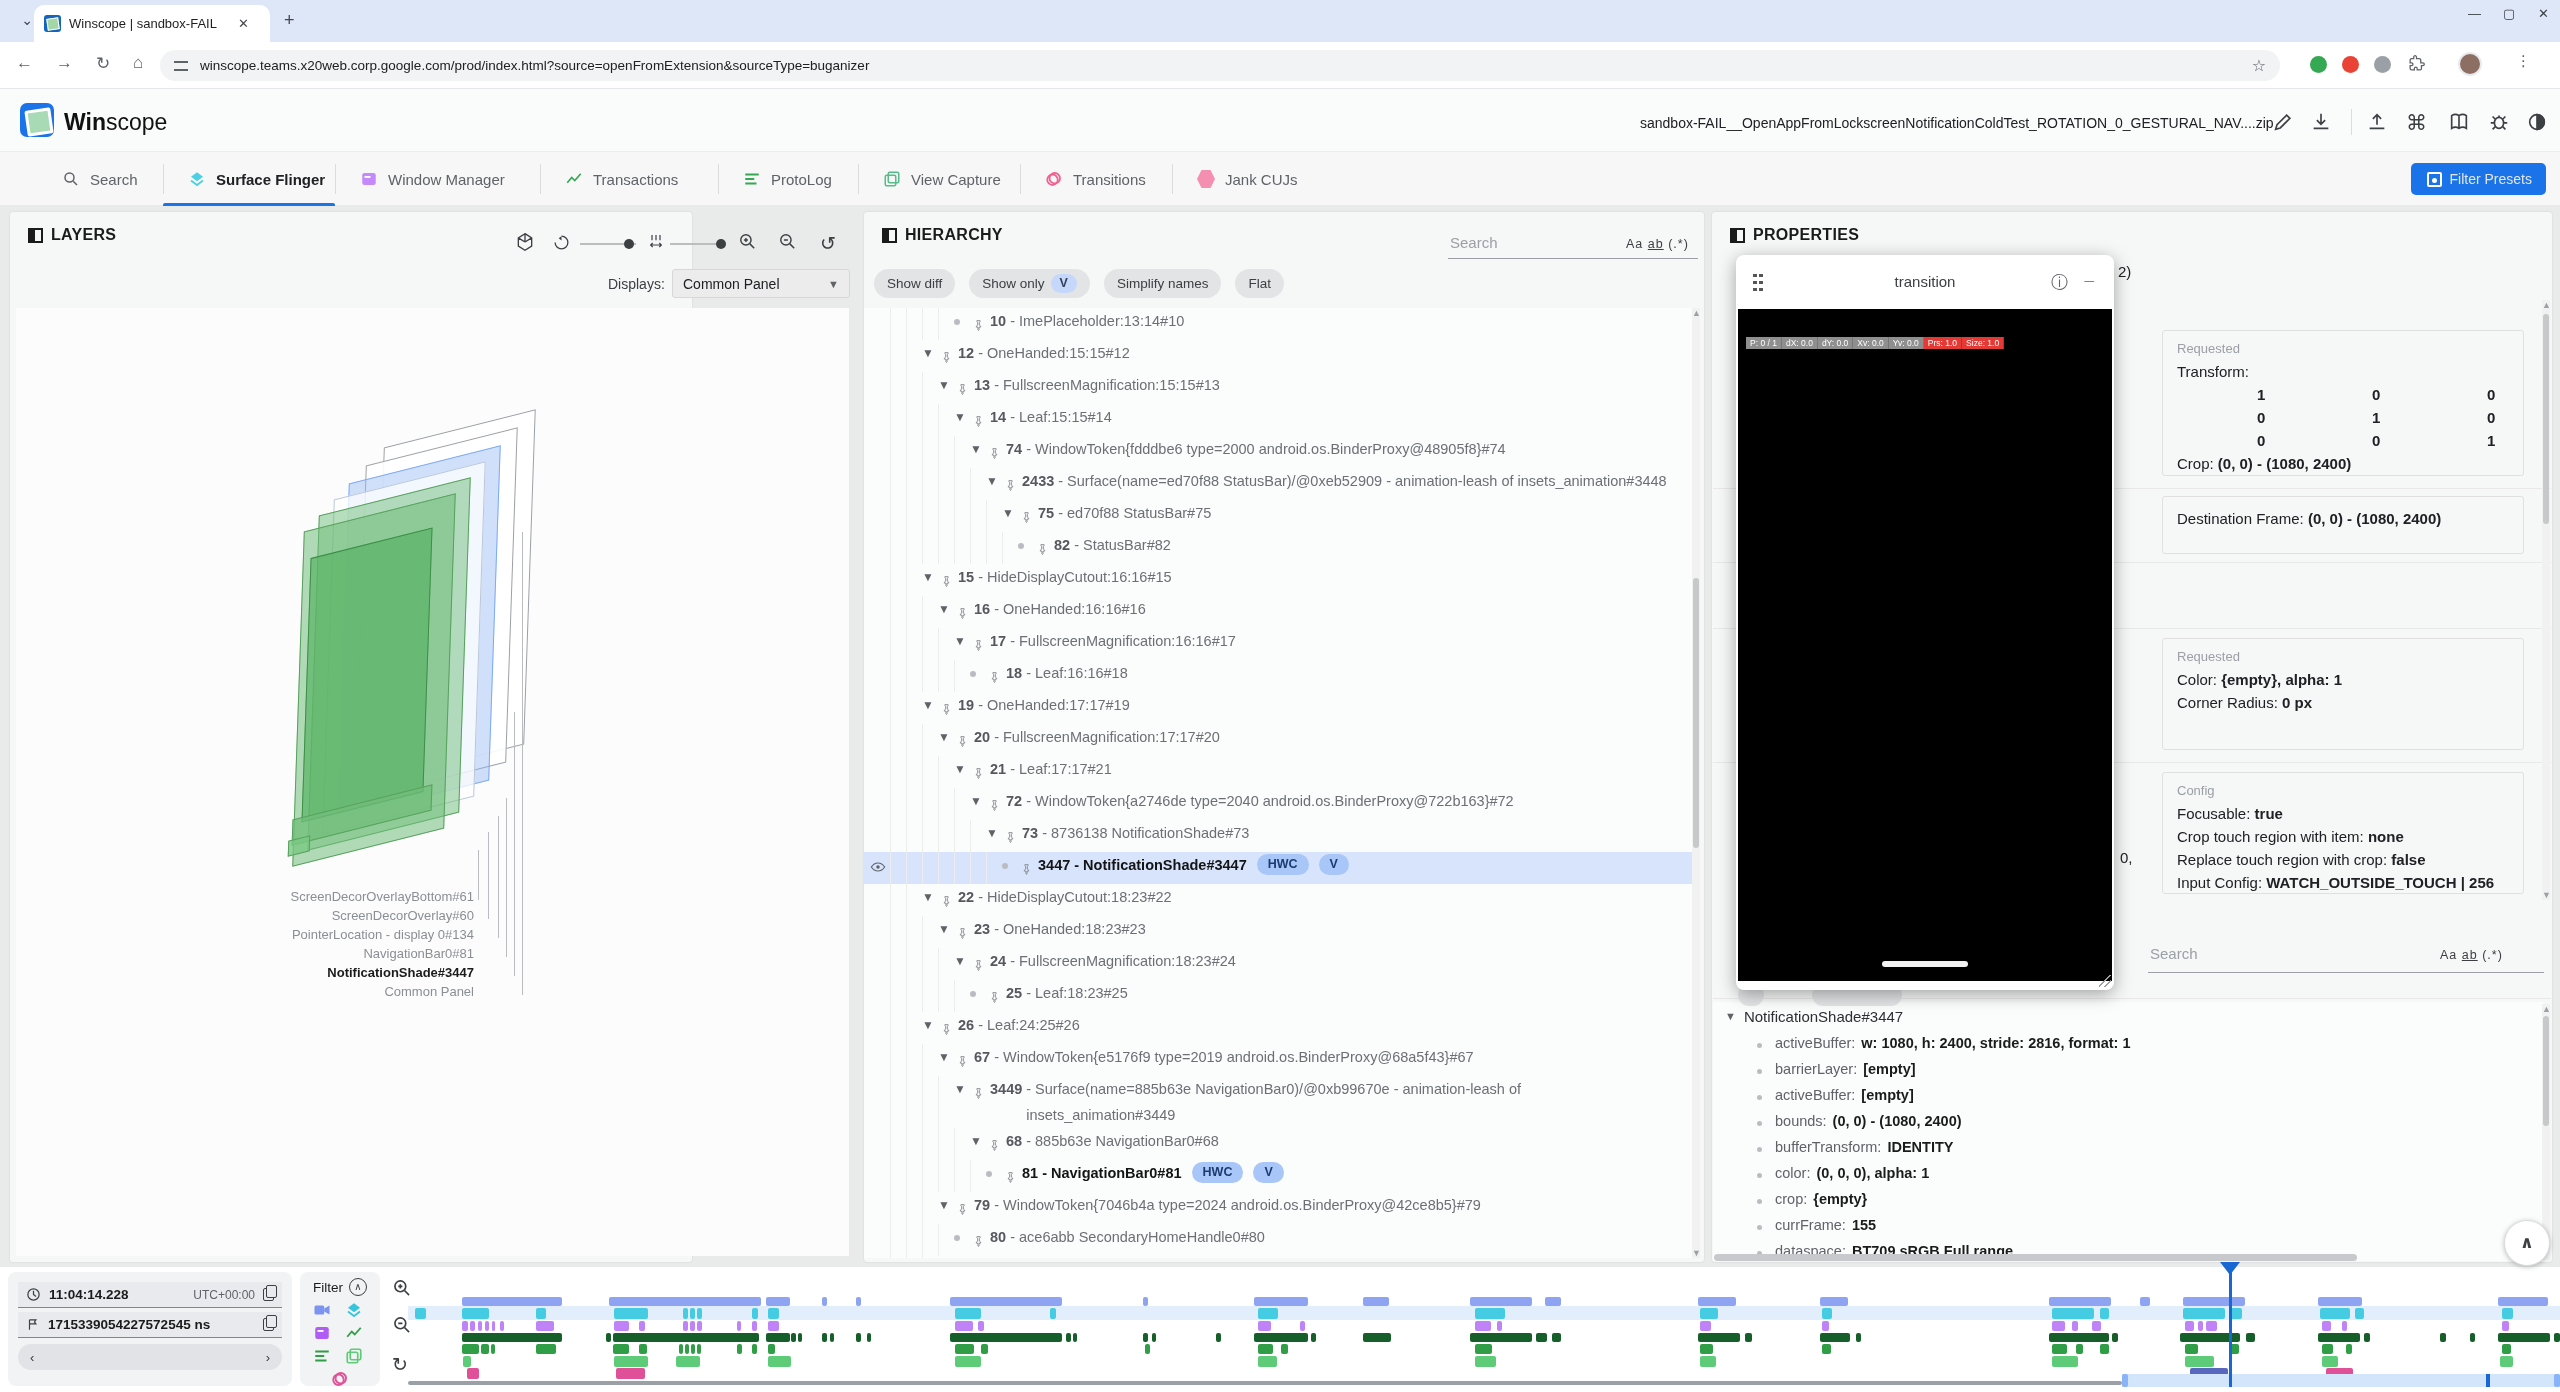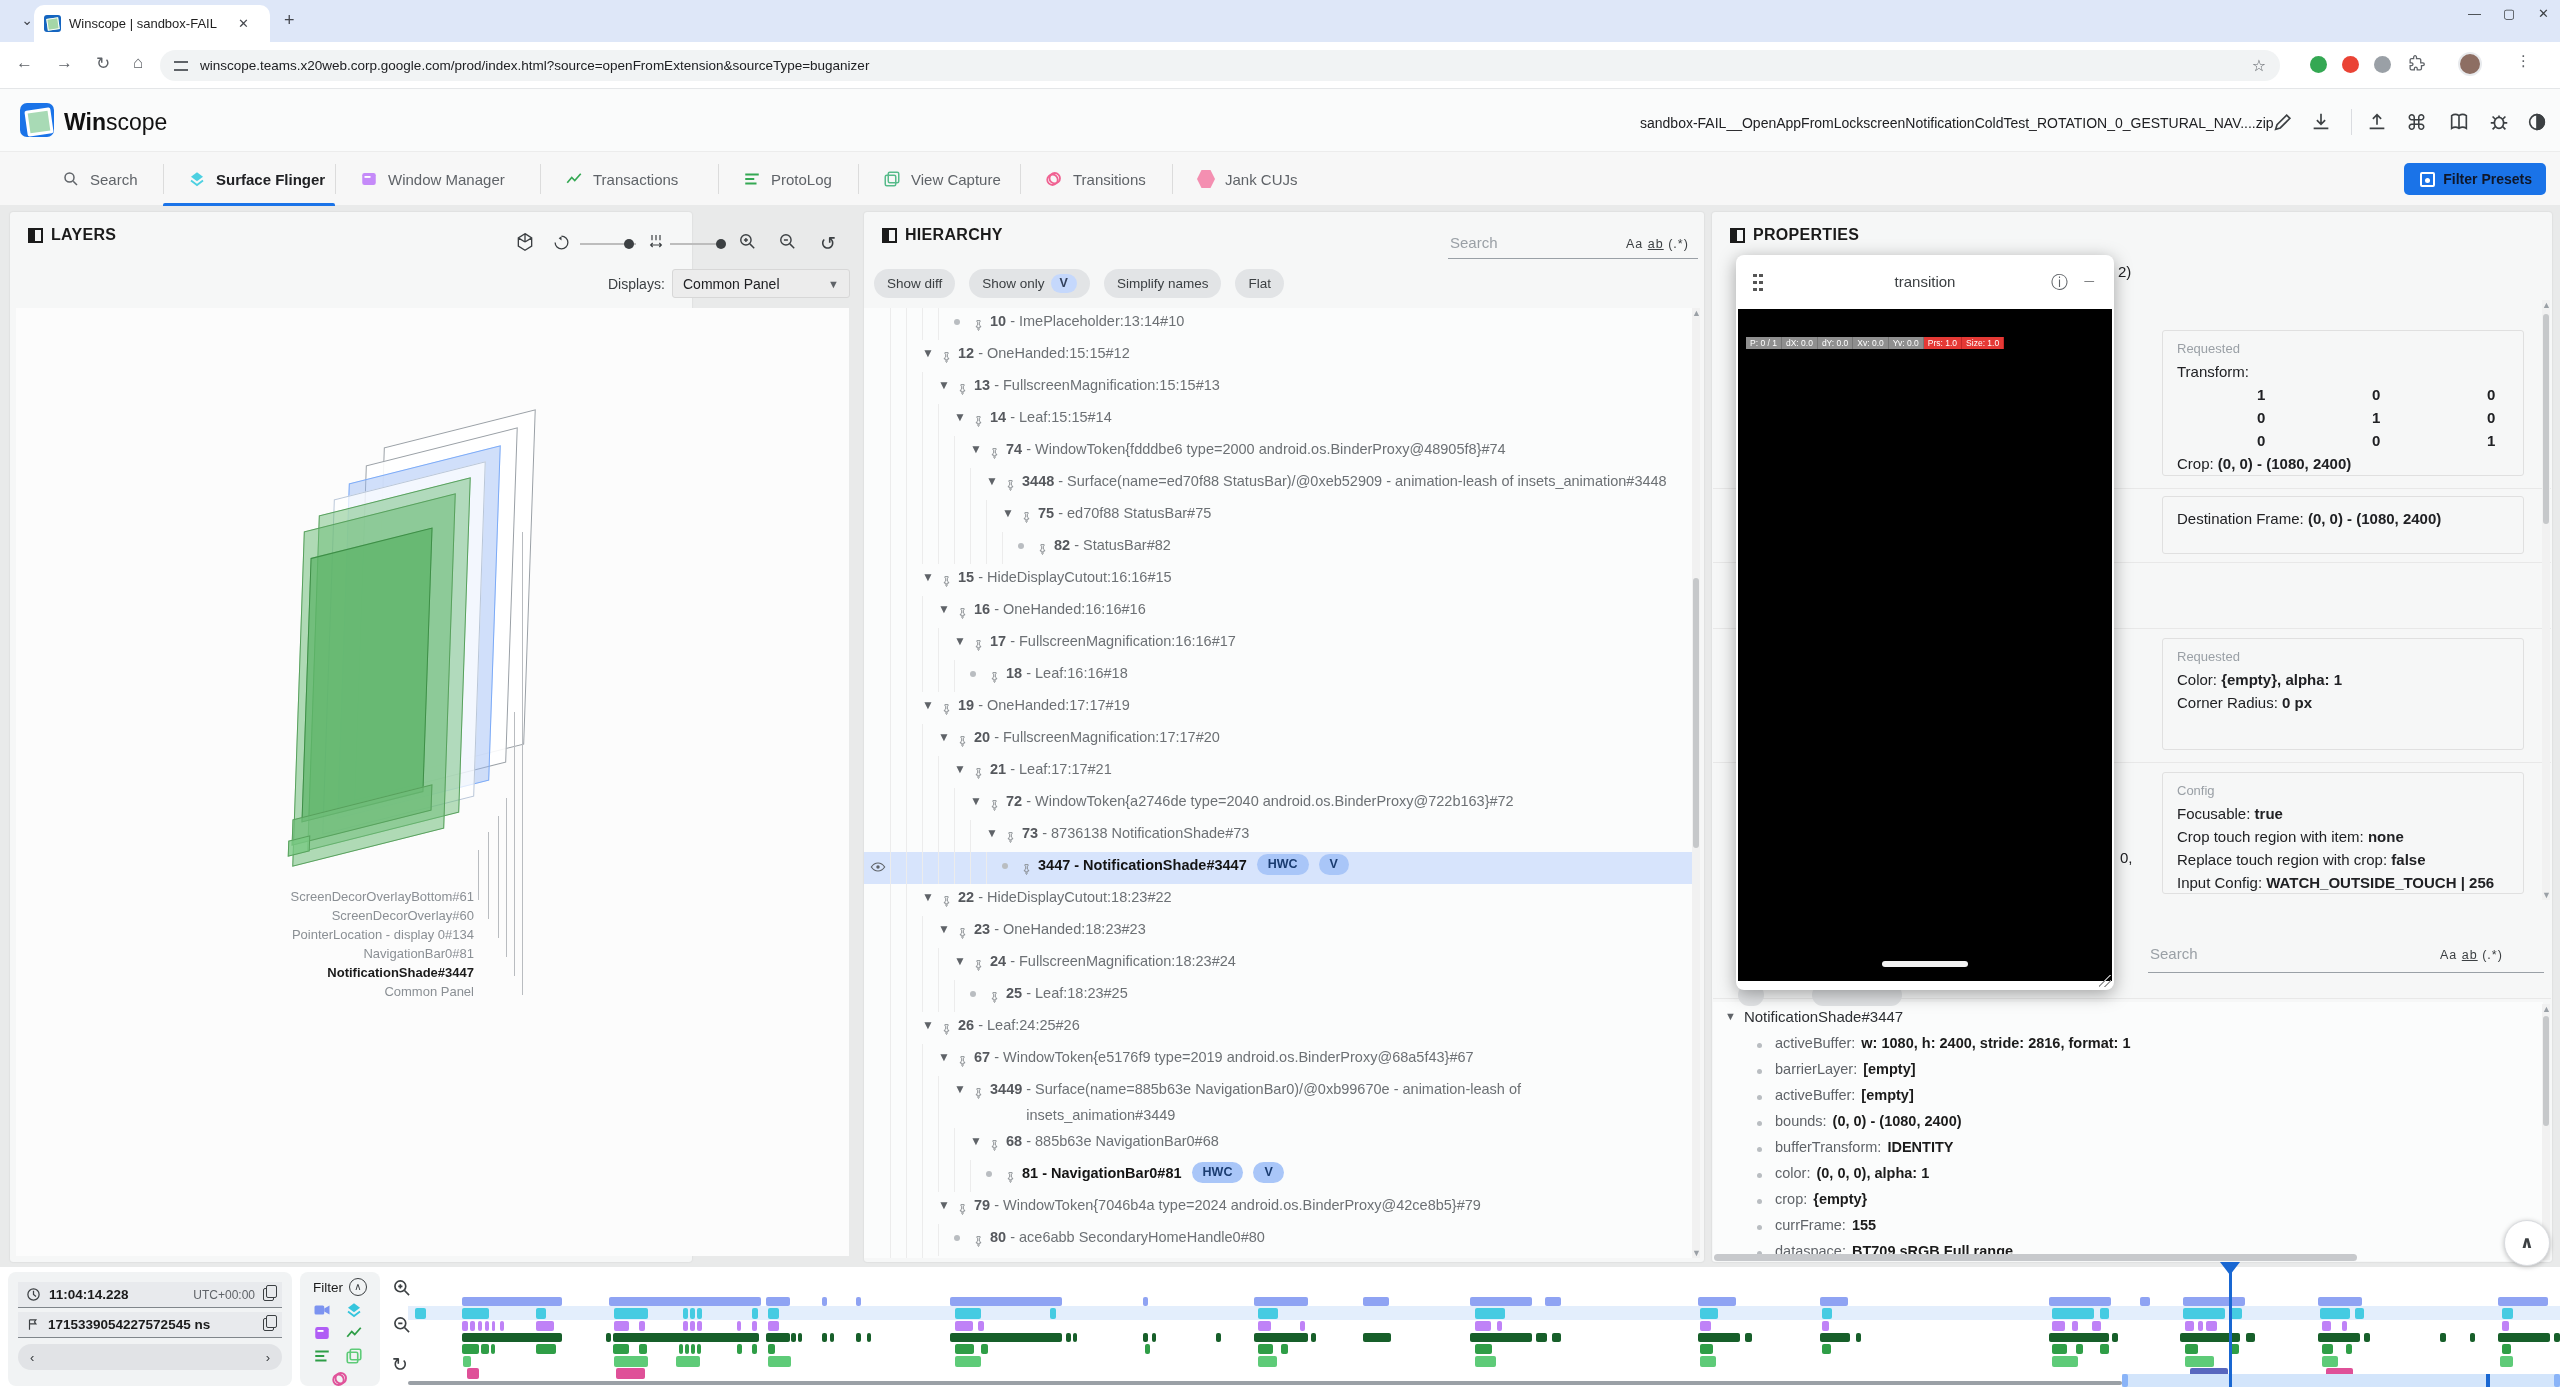--- a/index.html
+++ b/index.html
@@ -39,21 +39,21 @@
   #hdr-divider{position:absolute;right:208px;top:20px;width:1px;height:26px;background:#dadce0;}
 
   
   #nav-tabs{position:absolute;left:0;top:151px;width:2560px;height:54px;background:#f7f7f7;border-top:1px solid #ececec;}
   .ntab{position:absolute;top:0;height:54px;display:flex;align-items:center;gap:10px;font-size:15px;color:#5f6368;}
   .ntab .lbl{white-space:nowrap;}
   .ntab.active .lbl{color:#202124;font-weight:700;}
   .tabdiv{position:absolute;top:12px;width:1px;height:30px;background:#dcdcdc;}
   #active-underline{position:absolute;left:163px;top:51px;width:172px;height:3px;background:#1a73e8;border-radius:2px 2px 0 0;}
   .ticon{width:18px;height:18px;flex:none;}
-  #filter-presets-btn{position:absolute;right:14px;top:11px;height:32px;background:#1a73e8;color:#0f172a;border:none;border-radius:5px;font-size:14px;font-weight:700;padding:0 14px 0 16px;display:flex;align-items:center;gap:8px;}
+  #filter-presets-btn{position:absolute;right:14px;top:11px;height:32px;background:#1a73e8;color:#e5e5e5;border:none;border-radius:5px;font-size:14px;font-weight:400;padding:0 14px 0 16px;display:flex;align-items:center;gap:8px;}
   #fp-save{width:15px;height:15px;border:2px solid #fff;border-radius:2px;position:relative;}
   #fp-save::after{content:"";position:absolute;left:3px;top:4px;width:5px;height:5px;background:#fff;border-radius:50%;}
 
   
   .panel{position:absolute;top:212px;height:1050px;background:#f6f7f7;border-radius:3px;box-shadow:0 0 2px rgba(0,0,0,.12);}
   #layers-panel{left:10px;width:682px;}
   #hierarchy-panel{left:864px;width:840px;}
   #props-panel{left:1712px;width:840px;}
   .ptitle{position:absolute;left:18px;top:14px;font-size:16px;font-weight:700;letter-spacing:.3px;color:#1b1b1b;display:flex;align-items:center;gap:8px;}
   .pticon{width:15px;height:15px;border:2px solid #1b1b1b;position:relative;flex:none;}
@@ -449,21 +449,21 @@
         <span class="guide"></span>
         <span class="guide"></span>
         <span class="guide"></span>
         <span class="guide"></span>
         <span class="guide"></span>
         <span class="guide"></span>
         <span class="caret">▼</span>
         <span class="pin"><svg viewBox="0 0 24 24" width="13" height="13">
             <path d="M9 3h6v2l-1.5 1.2v5L16 13v2h-3v5l-1 1.2L11 20v-5H8v-2l2.5-1.8v-5L9 5z" fill="none" stroke="#84888d" stroke-width="1.7"></path>
           </svg></span>
-        <span class="num">3448</span>
+        <span class="num">2433</span>
         <span class="htext">- Surface(name=ed70f88 StatusBar)/@0xeb52909 - animation-leash of insets_animation#3448</span>
       </div>
       <div class="hrow">
         <span class="guide"></span>
         <span class="guide"></span>
         <span class="guide"></span>
         <span class="guide"></span>
         <span class="guide"></span>
         <span class="guide"></span>
         <span class="guide"></span>

